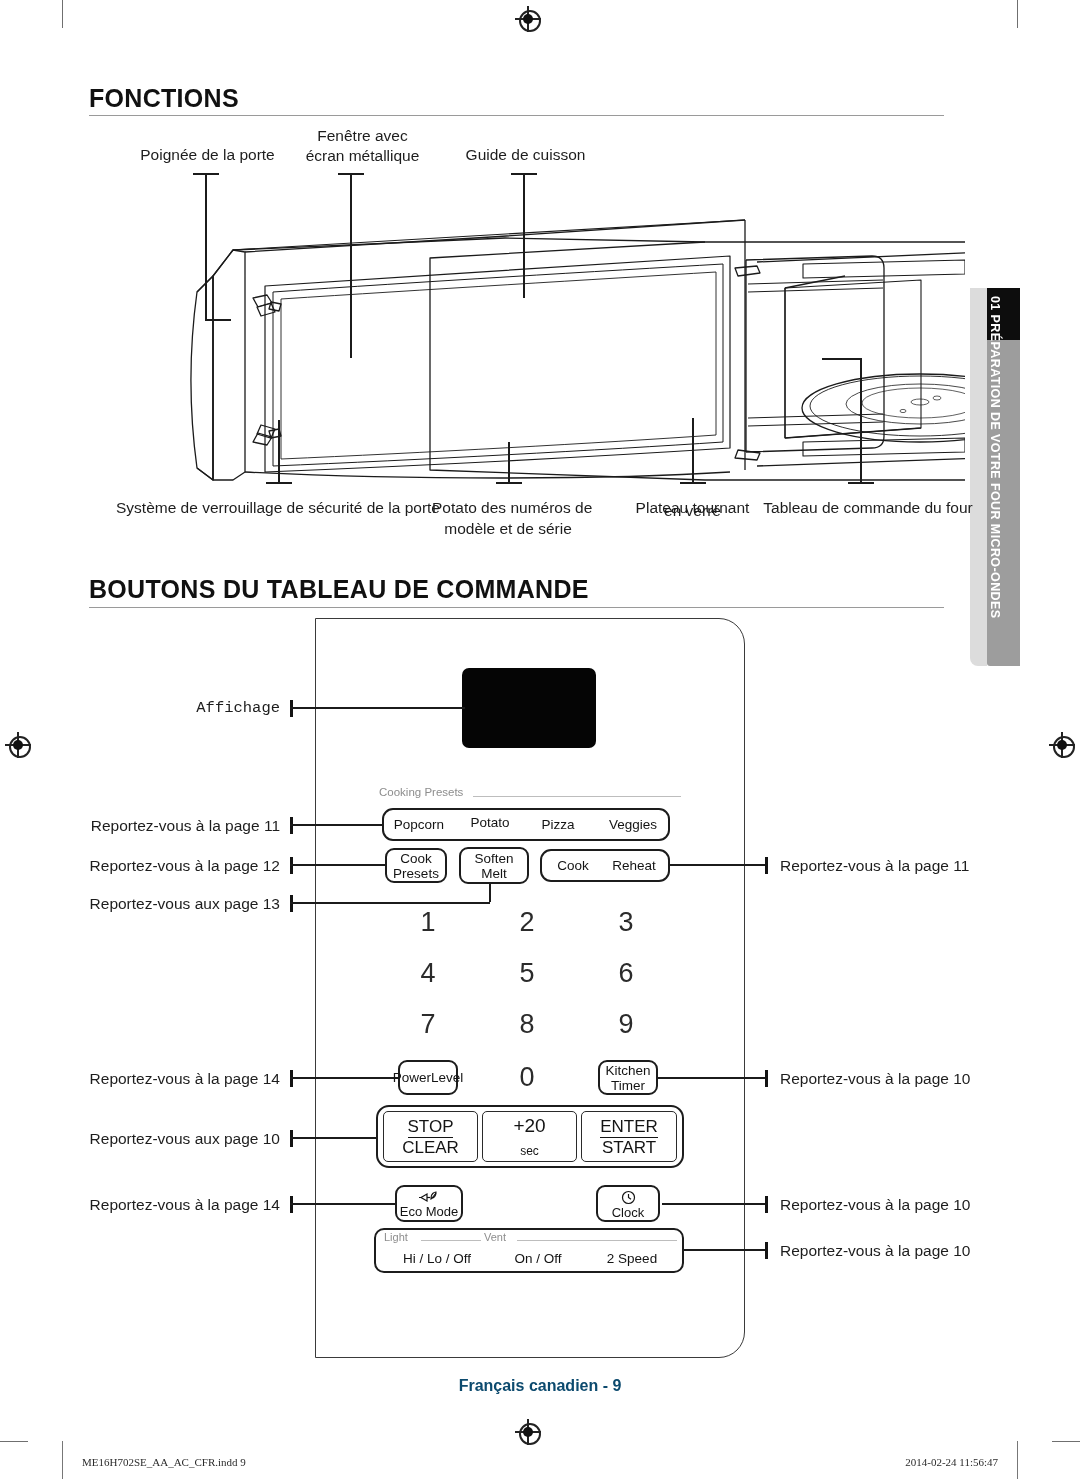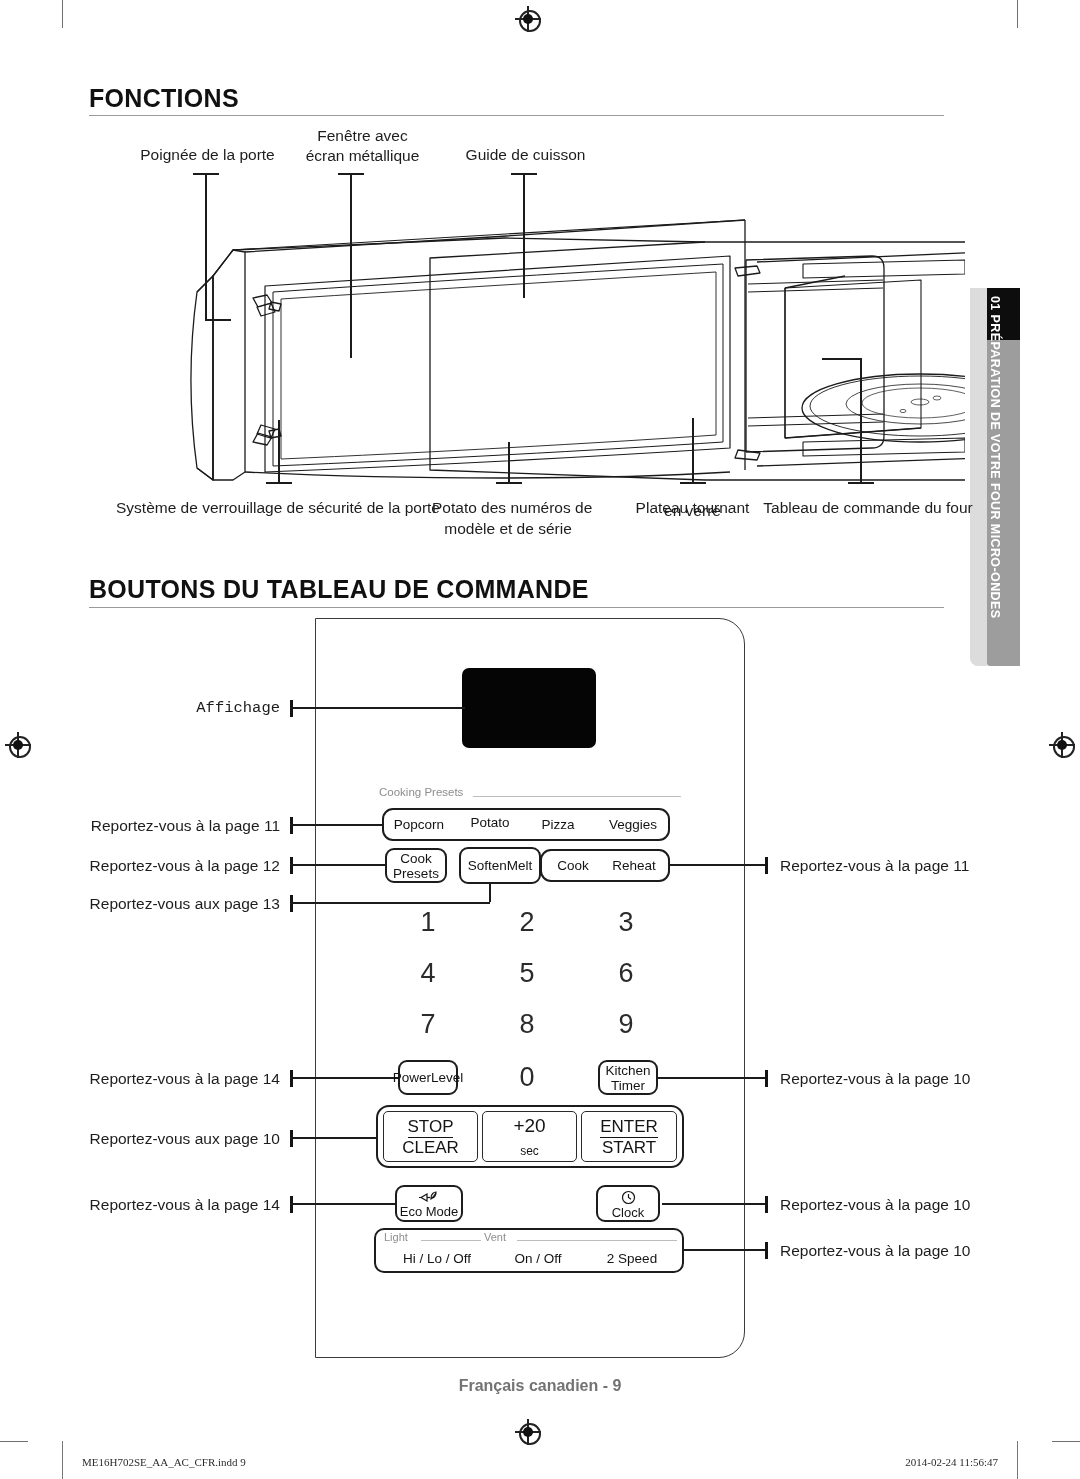--- a/index.html
+++ b/index.html
@@ -65,21 +65,21 @@
   .groupline{position:absolute;height:1px;background:#bdbdbd;}
 
   .digit{position:absolute;font-size:27px;color:#2b2b2b;text-align:center;width:50px;}
 
   .bigbtn{position:absolute;box-sizing:border-box;border:1.6px solid #2a2a2a;border-radius:5px;
      display:flex;flex-direction:column;align-items:center;justify-content:center;
      font-size:17px;color:#141414;line-height:19px;}
   .ul{border-bottom:1.4px solid #141414;padding-bottom:1px;}
 
   .footer-page{position:absolute;width:100%;text-align:center;font-size:16px;
-     font-weight:bold;color:#737373;}
+     font-weight:bold;color:#0c4a6e;}
   .foot-s{position:absolute;font-size:11px;color:#2b2b2b;
      font-family:"Liberation Serif","DejaVu Serif",serif;}
   .vline{position:absolute;width:1px;background:#777;}
 
   svg{display:block;}
 </style>
 </head>
 <body>
 
 <div class="regmark" style="left:515px;top:6px;">
@@ -287,21 +287,21 @@
 <div class="btn grp" style="left:382px;top:808px;width:288px;height:33px;"></div>
 <div class="seg" style="left:388px;top:808px;width:62px;height:33px;">Popcorn</div>
 <div class="seg" style="left:459px;top:808px;width:62px;height:29px;">Potato</div>
 <div class="seg" style="left:530px;top:808px;width:56px;height:33px;">Pizza</div>
 <div class="seg" style="left:600px;top:808px;width:66px;height:33px;">Veggies</div>
 
 <div class="btn" style="left:385px;top:848px;width:62px;height:35px;flex-direction:column;">
   <span>Cook</span>
   <span>Presets</span>
 </div>
-<div class="btn" style="left:459px;top:847px;width:82px;height:37px;">
+<div class="btn" style="left:459px;top:847px;width:70px;height:37px;flex-direction:column;">
   <span>Soften</span>
   <span>Melt</span>
 </div>
 <div class="btn grp" style="left:540px;top:849px;width:130px;height:33px;"></div>
 <div class="seg" style="left:545px;top:849px;width:56px;height:33px;">Cook</div>
 <div class="seg" style="left:602px;top:849px;width:64px;height:33px;">Reheat</div>
 
 <div class="ld ldv" style="left:489px;top:884px;height:18px;"></div>
 <div class="ld ldh" style="left:415px;top:902px;width:75px;"></div>
 

